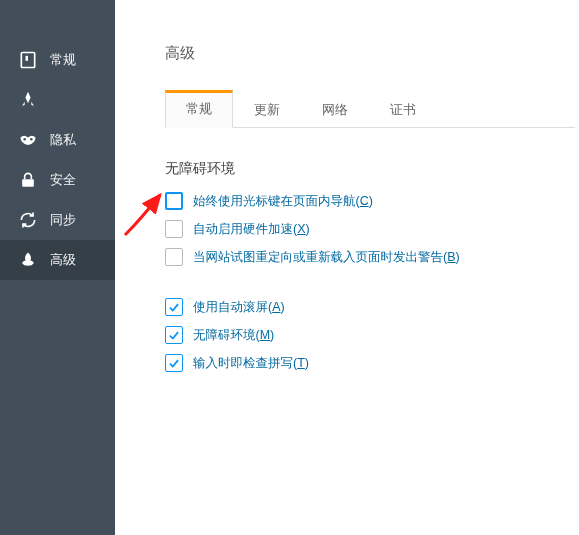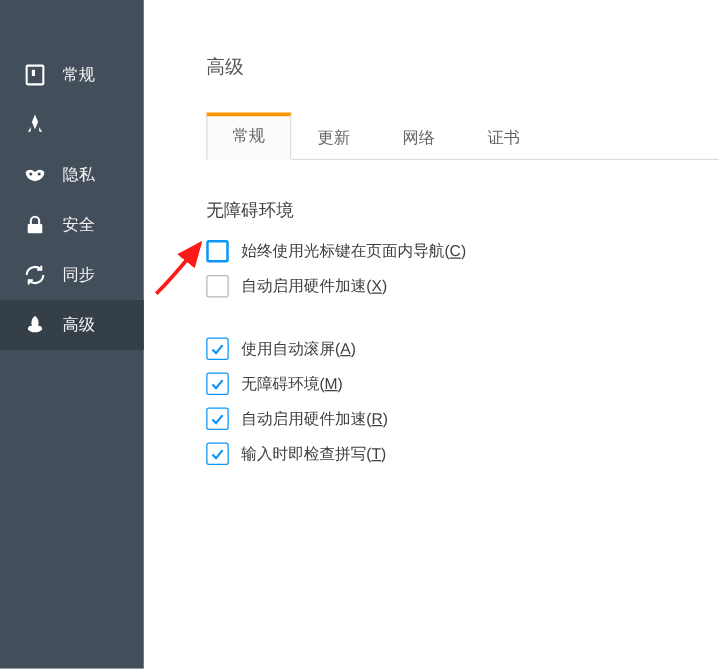--- a/index.html
+++ b/index.html
@@ -78,21 +78,21 @@
     border-radius: 2px;
     display: flex; align-items: center; justify-content: center;
     cursor: pointer;
     background: #fff;
   }
   .cb.focus { border: 2px solid #0996f8; width:18px; height:18px; }
   .cb.checked { border-color: #0996f8; }
   .cb.checked svg { display: block; }
   .cb svg { display: none; width: 14px; height: 14px; }
 
-  .opt-label { font-size: 12.5px; color: #404040; }
+  .opt-label { font-size: 12.5px; color: #0369a1; }
   .hotkey { text-decoration: underline; }
 
   
   .arrow {
     position: absolute;
     left: 5px;
     top: 180px;
     width: 50px;
     height: 60px;
     pointer-events: none;
@@ -182,20 +182,28 @@
 
     <div class="opt-row">
       <div class="cb">
         
       </div>
       <span class="opt-label">
         <span>自动启用硬件加速</span>(<span class="hotkey">X</span>)
       </span>
     </div>
 
+    <div class="opt-row">
+      <div class="cb">
+        
+      </div>
+      <span class="opt-label">
+        <span>当网站试图重定向或重新载入页面时发出警告</span>(<span class="hotkey">B</span>)
+      </span>
+    </div>
   </div>
 
   <div class="section">
 
     <div class="opt-row">
       <div class="cb checked">
         <svg viewBox="0 0 24 24">
             <polyline points="5,13 10,18 19,7" fill="none" stroke="#0996f8" stroke-width="3"></polyline>
           </svg>
       </div>
@@ -208,30 +216,20 @@
       <div class="cb checked">
         <svg viewBox="0 0 24 24">
             <polyline points="5,13 10,18 19,7" fill="none" stroke="#0996f8" stroke-width="3"></polyline>
           </svg>
       </div>
       <span class="opt-label">
         <span>无障碍环境</span>(<span class="hotkey">M</span>)
       </span>
     </div>
 
-    <div class="opt-row">
-      <div class="cb checked">
-        <svg viewBox="0 0 24 24">
-            <polyline points="5,13 10,18 19,7" fill="none" stroke="#0996f8" stroke-width="3"></polyline>
-          </svg>
-      </div>
-      <span class="opt-label">
-        <span>自动启用硬件加速</span>(<span class="hotkey">R</span>)
-      </span>
-    </div>
 
     <div class="opt-row">
       <div class="cb checked">
         <svg viewBox="0 0 24 24">
             <polyline points="5,13 10,18 19,7" fill="none" stroke="#0996f8" stroke-width="3"></polyline>
           </svg>
       </div>
       <span class="opt-label">
         <span>输入时即检查拼写</span>(<span class="hotkey">T</span>)
       </span>

